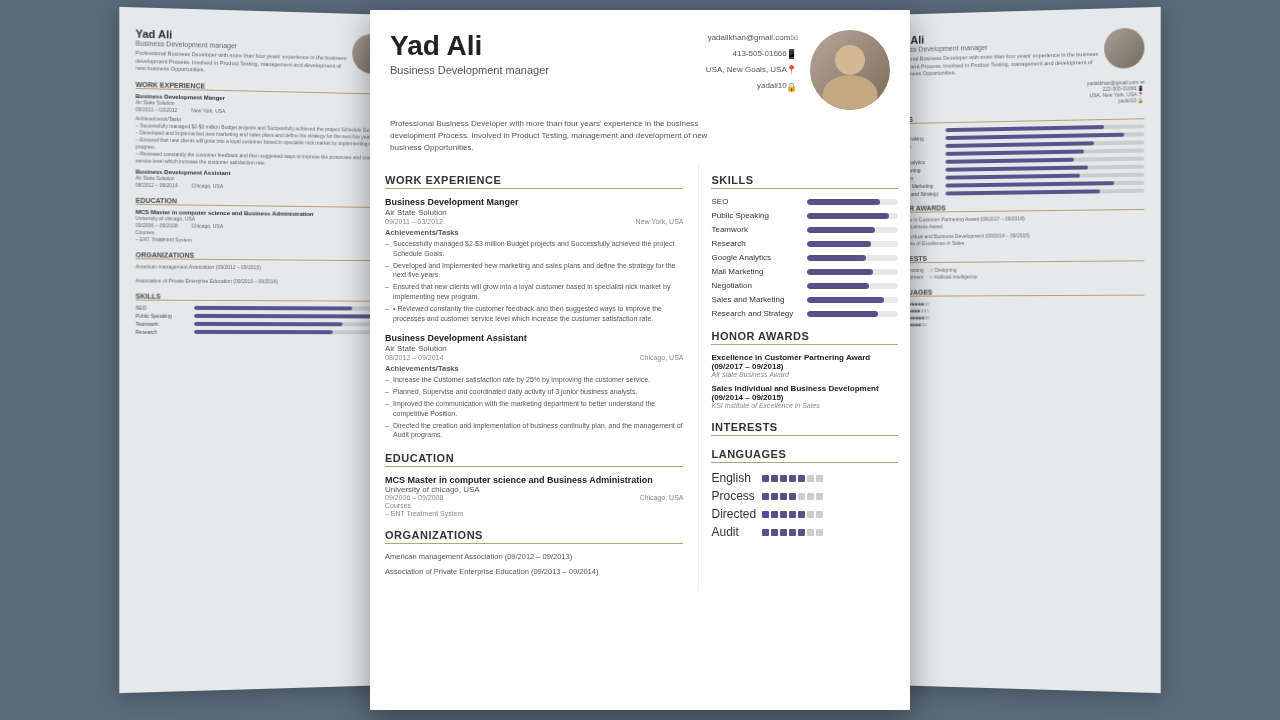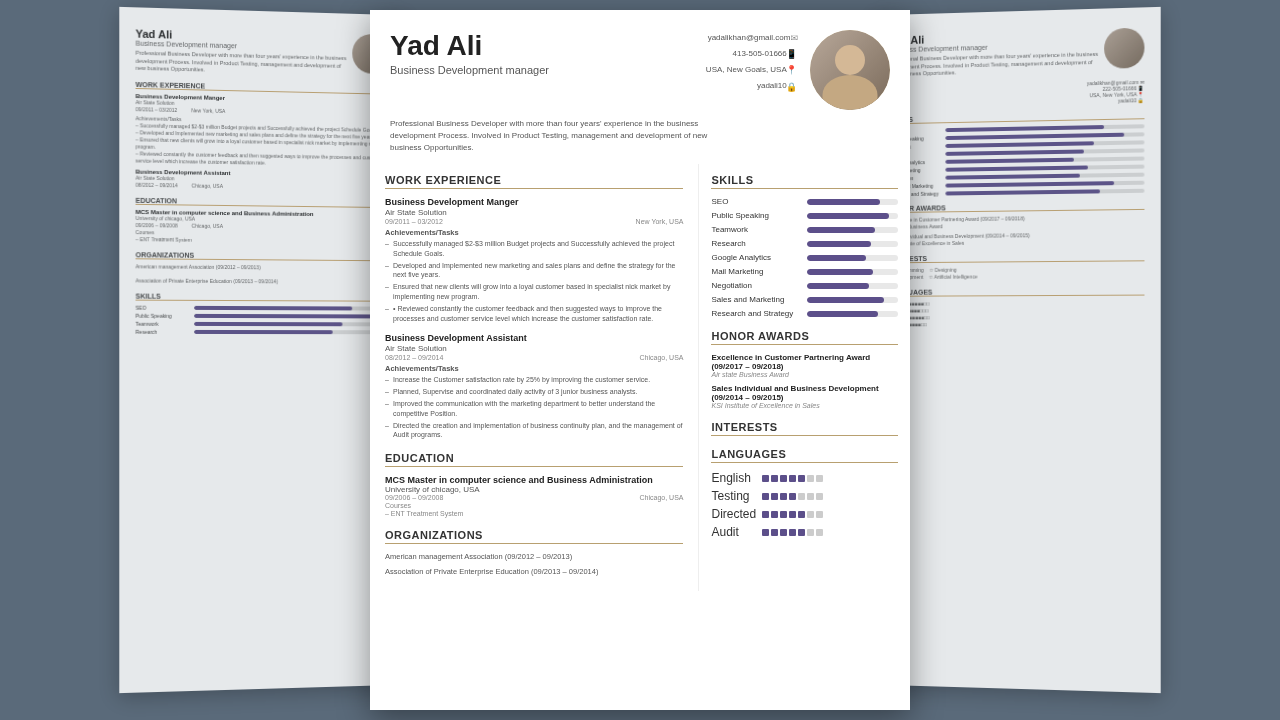--- a/index.html
+++ b/index.html
@@ -572,21 +572,21 @@
             <div class="lang-dot filled"></div>
             <div class="lang-dot filled"></div>
             <div class="lang-dot filled"></div>
             <div class="lang-dot filled"></div>
             <div class="lang-dot filled"></div>
             <div class="lang-dot empty"></div>
             <div class="lang-dot empty"></div>
           </div>
         </div>
         <div class="lang-row">
-          <div class="lang-name">Testing</div>
+          <div class="lang-name">Process</div>
           <div class="lang-dots">
             <div class="lang-dot filled"></div>
             <div class="lang-dot filled"></div>
             <div class="lang-dot filled"></div>
             <div class="lang-dot filled"></div>
             <div class="lang-dot empty"></div>
             <div class="lang-dot empty"></div>
             <div class="lang-dot empty"></div>
           </div>
         </div>

